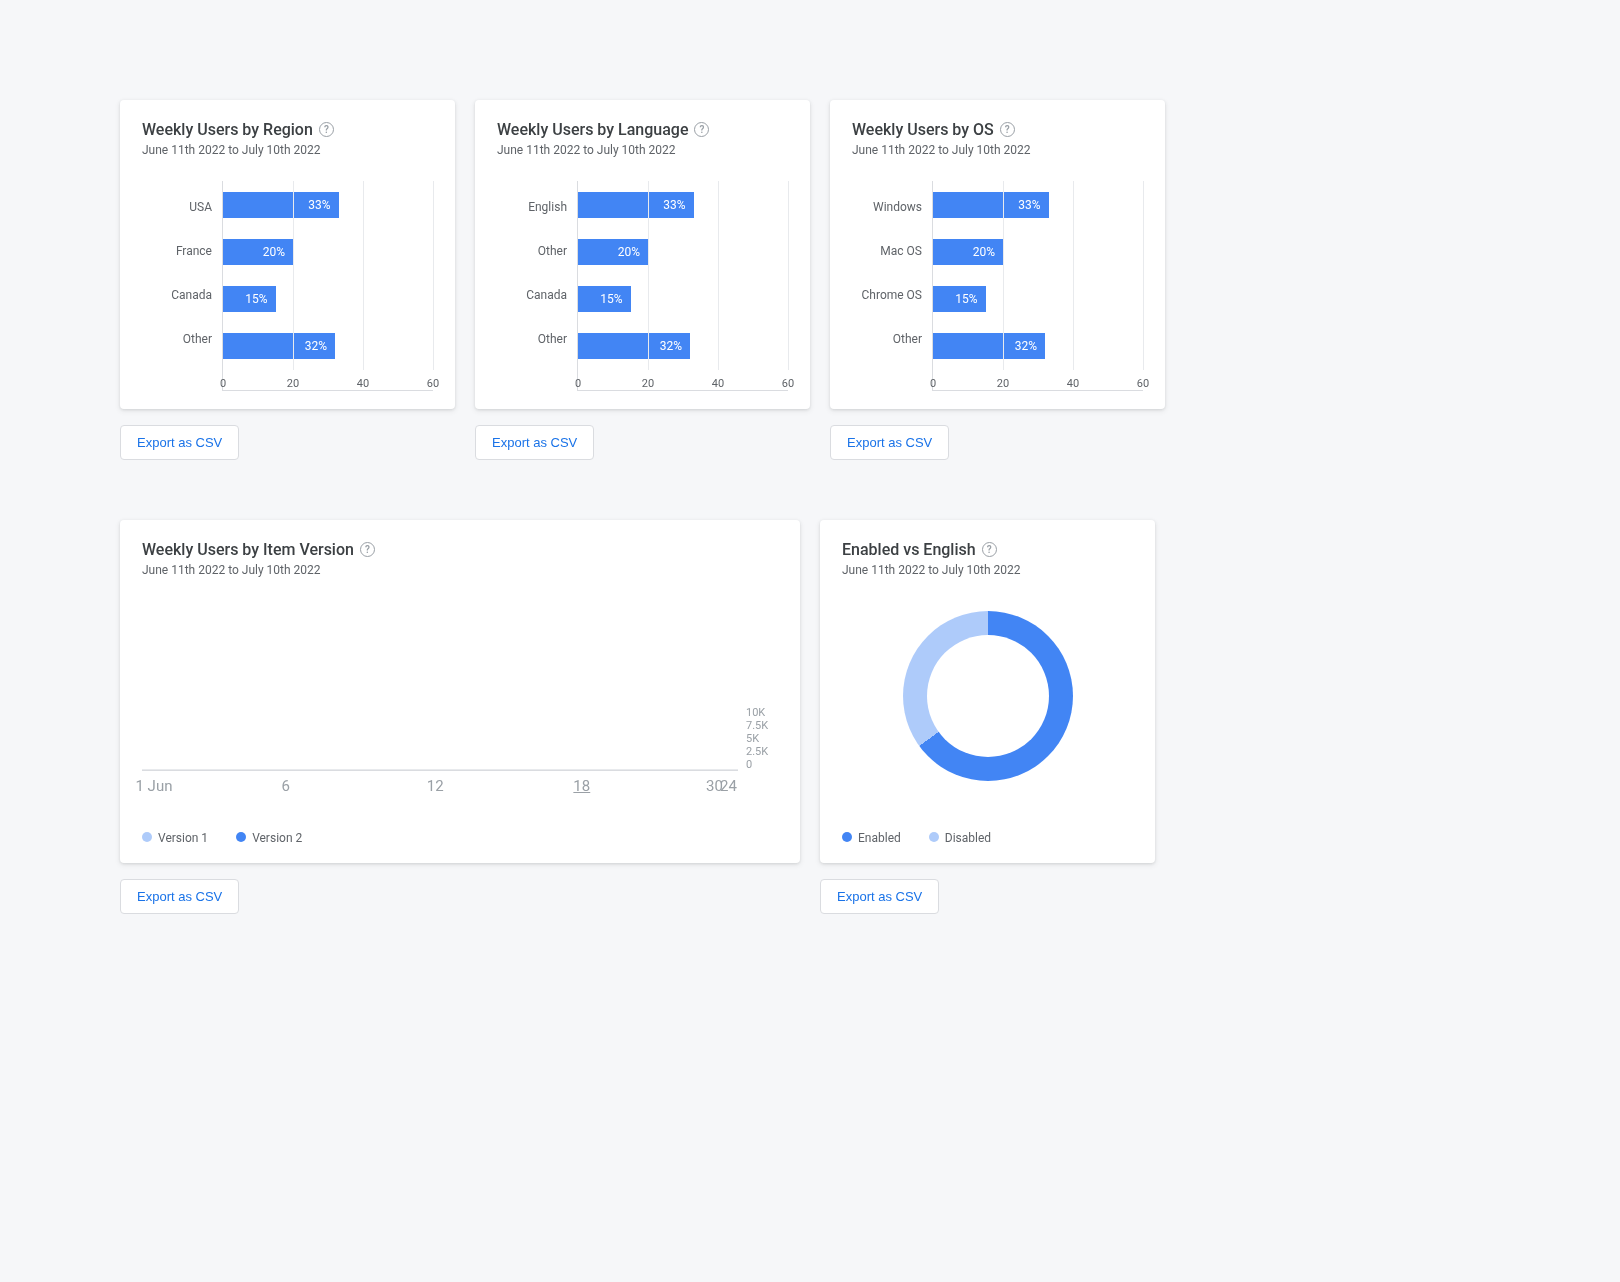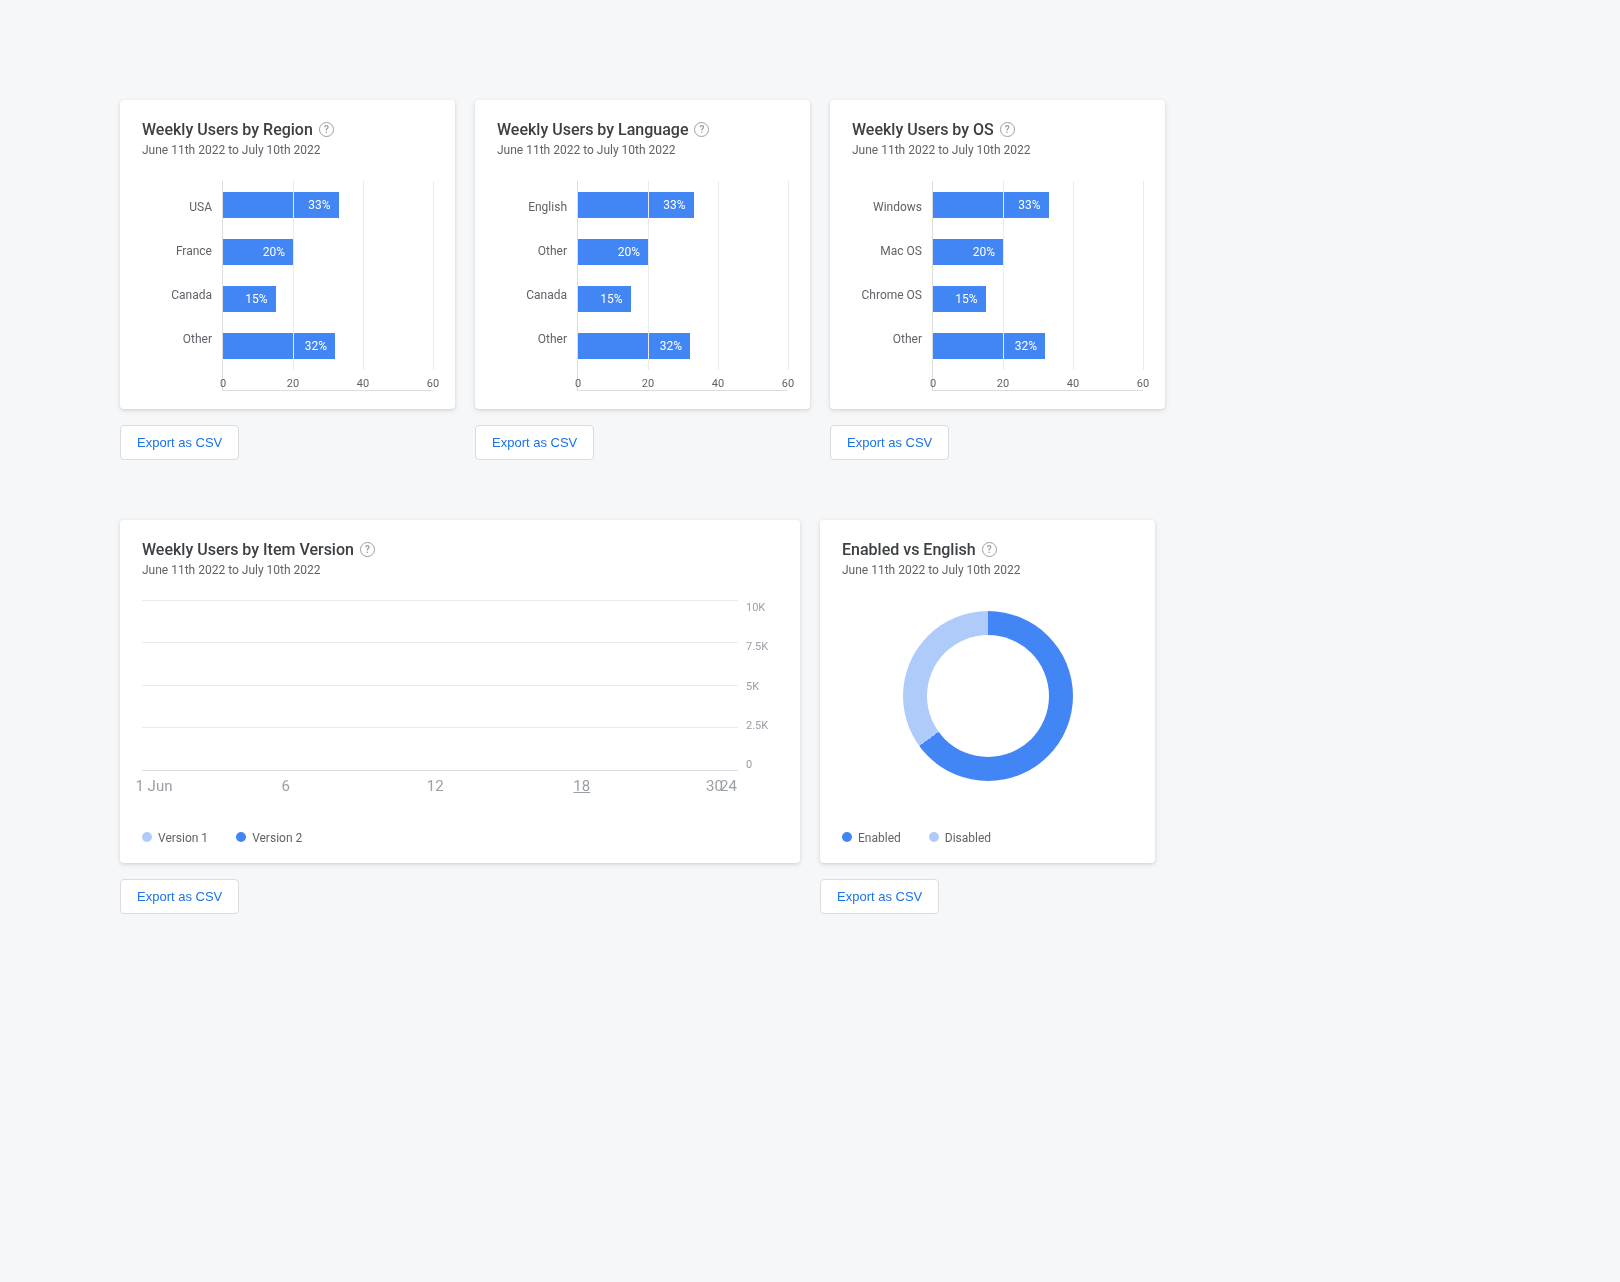--- a/index.html
+++ b/index.html
@@ -115,20 +115,21 @@
     font-size: 11px;
     color: #5f6368;
   }
   
   .stacked-card { width: 680px; }
   .stacked-area {
     position: relative;
     height: 170px;
     margin-top: 12px;
     display: flex;
+    align-items: flex-end;
   }
   .stacked-plot {
     flex: 1;
     position: relative;
     border-bottom: 1px solid #dadce0;
   }
   .stacked-yticks {
     width: 40px;
     display: flex;
     flex-direction: column;

